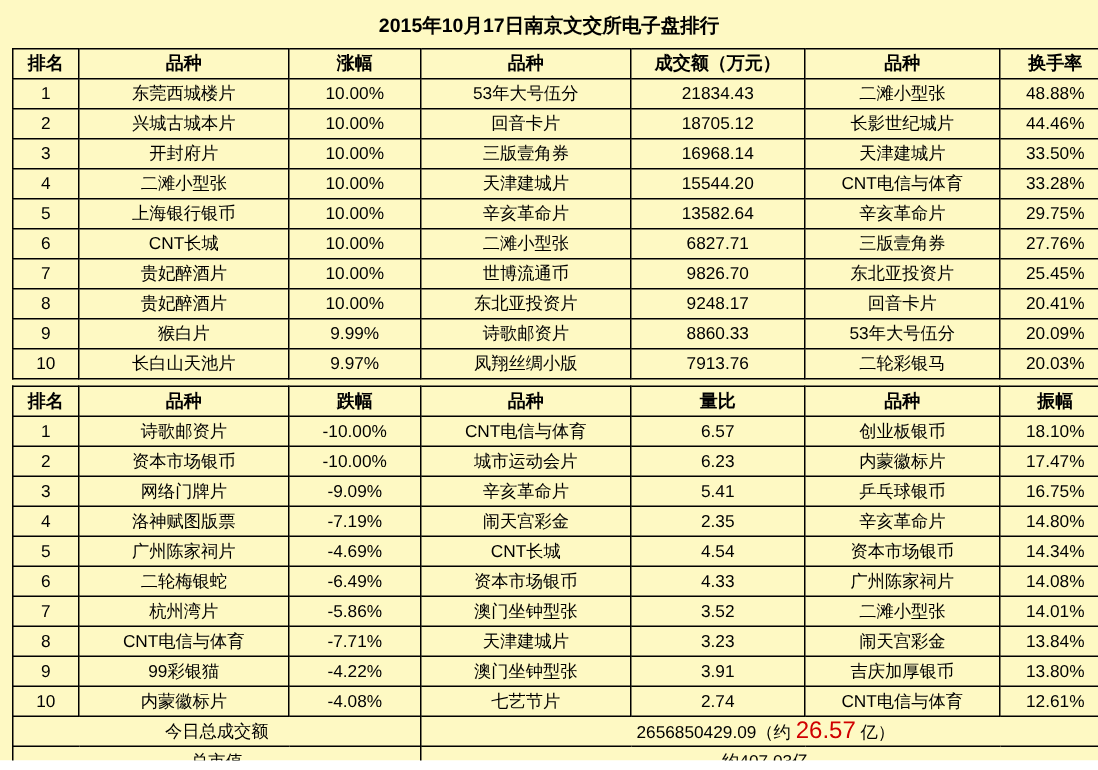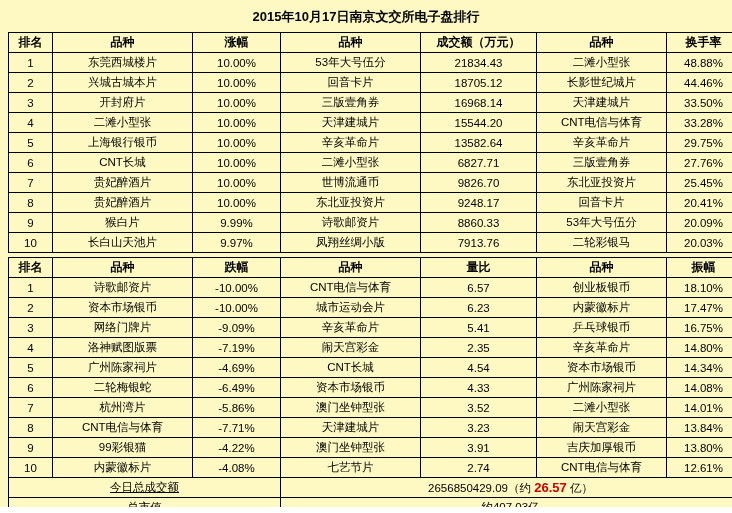--- a/index.html
+++ b/index.html
@@ -50,22 +50,22 @@
   .c-pct  { width: 88px; }
   .c-name2{ width: 140px; }
   .c-val  { width: 116px; }
   .c-name3{ width: 130px; }
   .c-rate { width: 74px; }
 
   .spacer { height: 4px; }
   .footer-row td {
     height: 20px;
   }
-  .red { color: #d00000; font-weight: bold; font-size: 13px; }
-  .foot-label { font-size: 12px; text-decoration: underline; }
+  .red { color: #d00000; font-weight: normal; font-size: 16px; }
+  .foot-label { font-size: 12px; }
   .foot-value { font-size: 12px; }
 </style>
 </head>
 <body>
 
 <div class="page">
 
   <div class="title">2015年10月17日南京文交所电子盘排行</div>
 
   <table class="grid">

